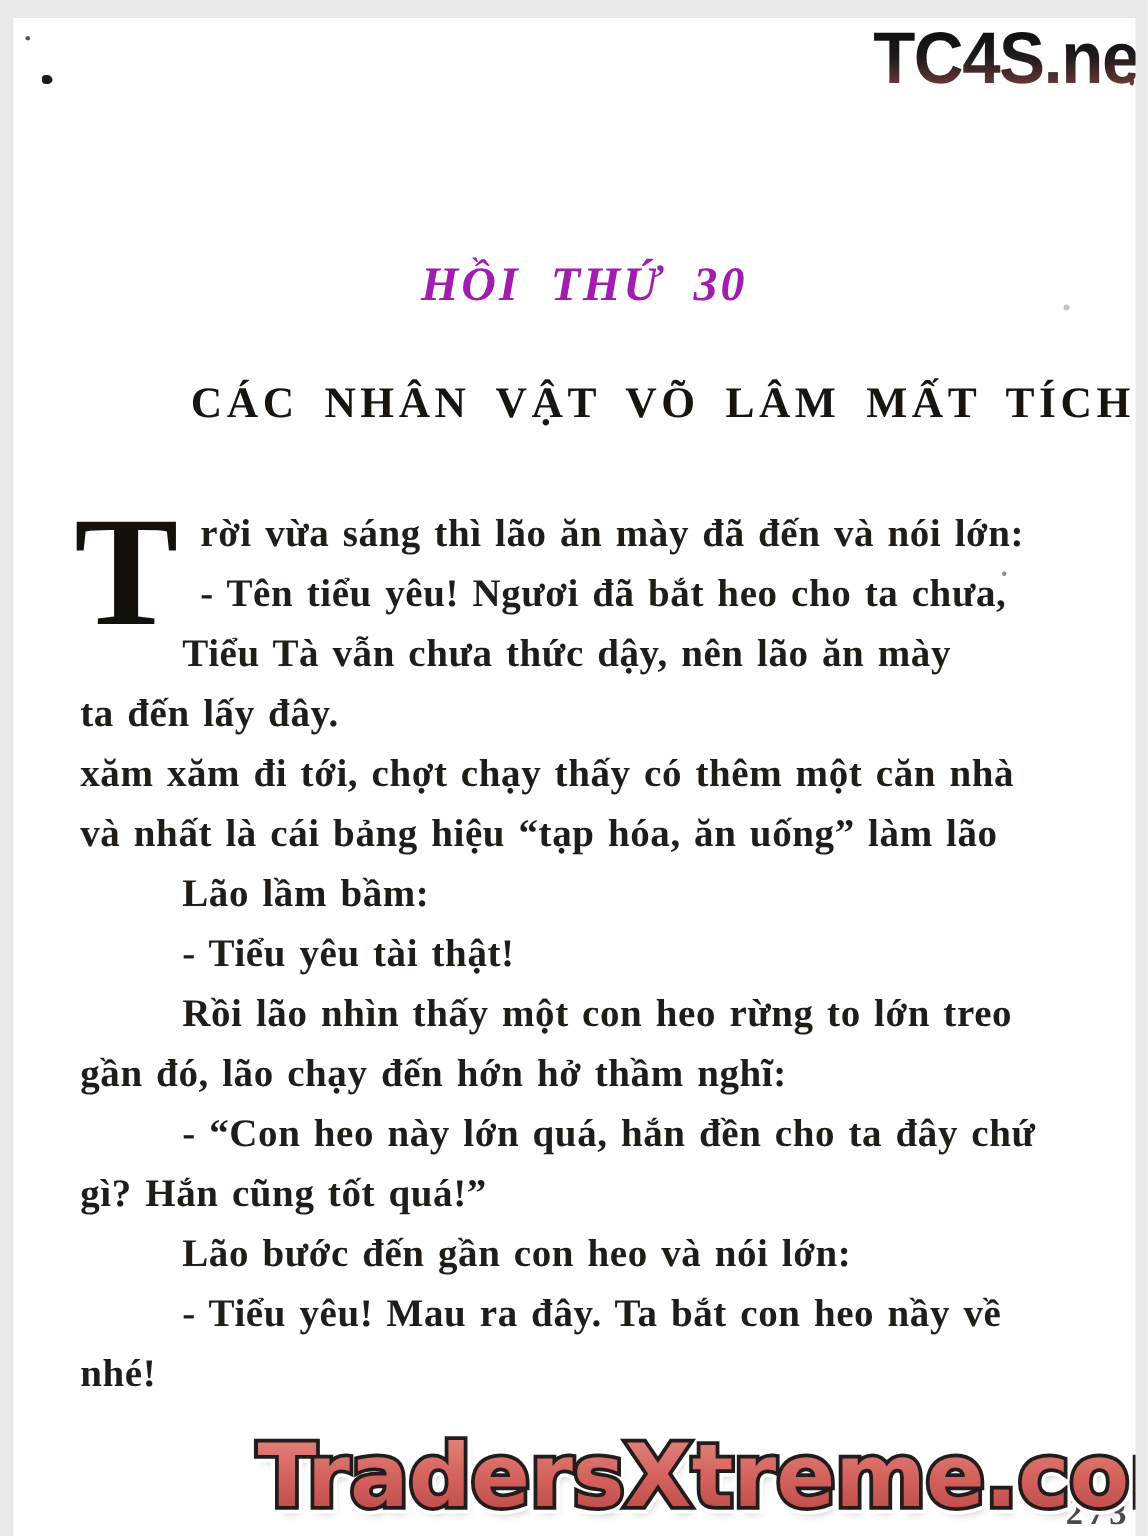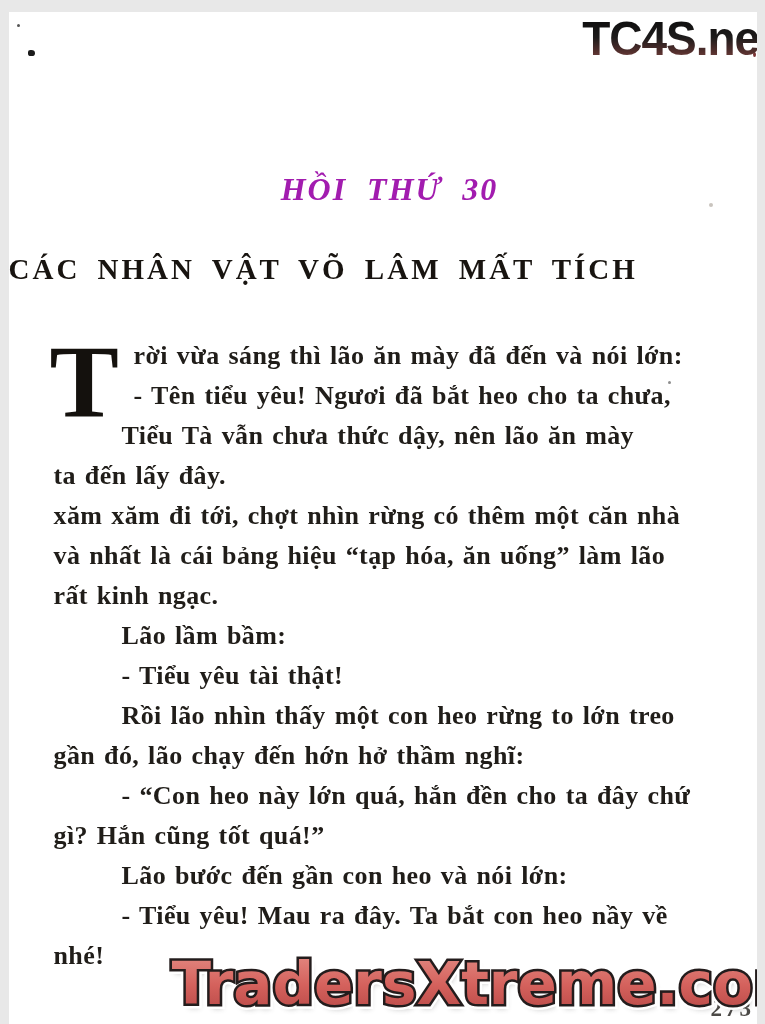--- a/index.html
+++ b/index.html
@@ -30,21 +30,21 @@
 
   
   .chapter-heading {
     position:absolute; top:159px; left:0; width:100%; text-align:center;
     padding-left:14px; box-sizing:border-box;
     font-family:"Liberation Serif","DejaVu Serif",serif;
     font-style:italic; font-weight:bold; font-size:32px; color:#a21caf;
     letter-spacing:2px; word-spacing:10px;
   }
   .chapter-title {
-    position:absolute; top:241px; left:0; width:100%; text-align:left;
+    position:absolute; top:241px; left:0; width:100%; text-align:right;
     font-weight:bold; font-size:29px; color:#181410;
     letter-spacing:3px; word-spacing:7px;font-family:Liberation Serif, serif;
   }
 
   
   .bodytext { position:absolute; left:45px; top:324px; width:692px; z-index:1; }
   .bline {
     white-space:nowrap; height:40px; line-height:40px;
     font-size:26px; font-weight:bold; color:#201d19;
     letter-spacing:0.4px; word-spacing:2px;
@@ -116,25 +116,24 @@
   <div class="bodytext">
 
       <div class="bline ln-drop">rời vừa sáng thì lão ăn mày đã đến và nói lớn:</div>
 
       <div class="bline ln-drop">- Tên tiểu yêu! Ngươi đã bắt heo cho ta chưa,</div>
 
       <div class="bline ln-indent">Tiểu Tà vẫn chưa thức dậy, nên lão ăn mày</div>
 
       <div class="bline ln-flush">ta đến lấy đây.</div>
 
-      <div class="bline ln-flush">xăm xăm đi tới, chợt nhìn rừng có thêm một căn nhà</div>
+      <div class="bline ln-flush">xăm xăm đi tới, chợt chạy thấy có thêm một căn nhà</div>
 
       <div class="bline ln-flush">và nhất là cái bảng hiệu “tạp hóa, ăn uống” làm lão</div>
 
-      <div class="bline ln-flush">rất kinh ngạc.</div>
 
       <div class="bline ln-indent">Lão lầm bầm:</div>
 
       <div class="bline ln-indent">- Tiểu yêu tài thật!</div>
 
       <div class="bline ln-indent">Rồi lão nhìn thấy một con heo rừng to lớn treo</div>
 
       <div class="bline ln-flush">gần đó, lão chạy đến hớn hở thầm nghĩ:</div>
 
       <div class="bline ln-indent">- “Con heo này lớn quá, hắn đền cho ta đây chứ</div>

